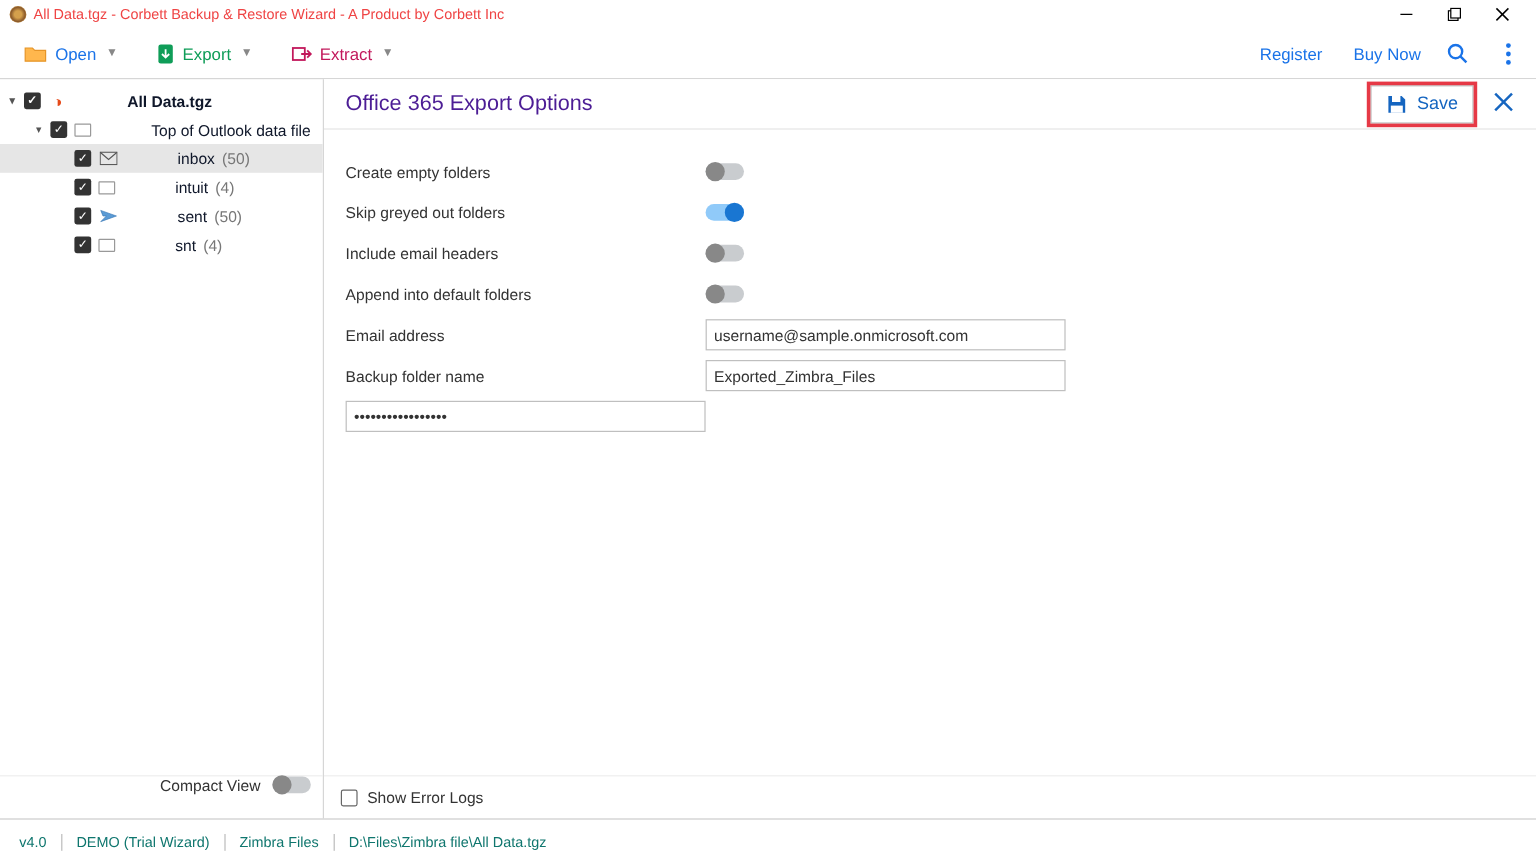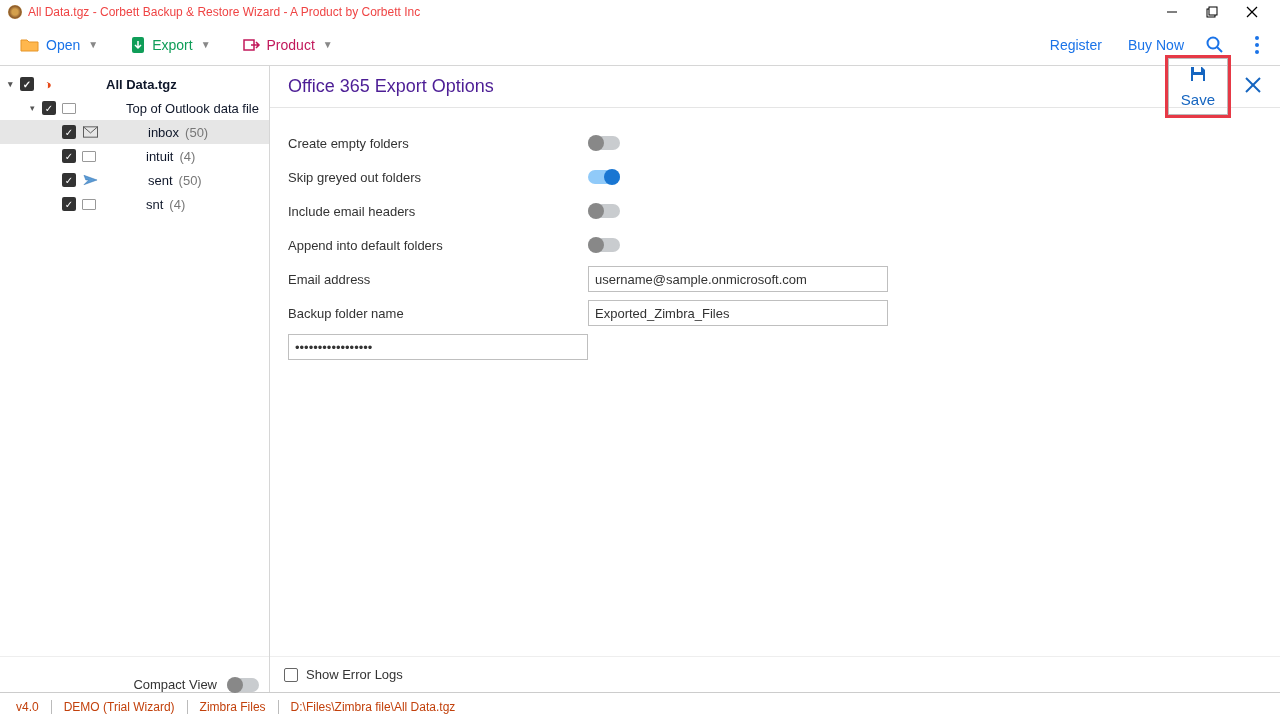--- a/index.html
+++ b/index.html
@@ -37,42 +37,42 @@
   .tree-row.l2 { padding-left: 62px;}
   .tree-row.selected { background:#e6e6e6;}
   .tri { width:10px; color:#555; font-size:9px; margin-right:2px;}
   .chk { width:14px; height:14px; background:#333; color:#fff; display:flex; align-items:center; justify-content:center; font-size:10px; margin-right:6px; border-radius:2px;}
   .ficon { width:16px; height:16px; display:flex; align-items:center; justify-content:center; margin-right:6px;}
   .ficon.o365 { color:#e64a19;}
   .ficon.folder { border:1px solid #999; border-radius:1px; width:14px; height:11px;}
   .ficon.mail svg { width:15px; height:12px;}
   .tree-label { color:#0f172a;margin-left:44px;}
   .tree-count { color:#777; margin-left:6px;}
-  .sidebar-footer { height:36px; border-top:1px solid #eee; display:flex; align-items:flex-end; justify-content:flex-end; padding:0 10px; gap:10px;}
+  .sidebar-footer { height:36px; border-top:1px solid #eee; display:flex; align-items:flex-start; justify-content:flex-end; padding:0 10px; gap:10px;}
   .compact-label { font-size:13px; color:#333;}
   
   
   .main { flex:1; display:flex; flex-direction:column; background:#fff;}
   .main-header { height:42px; display:flex; align-items:center; padding:0 18px; border-bottom:1px solid #e5e5e5;}
   .main-title { font-size:18px; color:#4c1d95; flex:1; font-weight:400;}
-  .save-btn { display:flex; align-items:center; gap:8px; padding:6px 12px; border:1px solid #bbb; color:#1565c0; cursor:pointer; outline:3px solid #e63946; outline-offset:0px; font-size:15px;flex-direction:column;}
+  .save-btn { display:flex; align-items:center; gap:8px; padding:6px 12px; border:1px solid #bbb; color:#1565c0; cursor:pointer; outline:3px solid #e63946; outline-offset:0px; font-size:15px;}
   .close-x { color:#1565c0; font-size:22px; margin-left:16px; cursor:pointer; font-weight:300;}
   .options { padding: 18px 18px; }
   .opt-row { display:flex; align-items:center; height:34px;}
   .opt-label { width:300px; font-size:13px; color:#333;}
   .toggle { width:32px; height:14px; background:#c9cccf; border-radius:10px; position:relative; cursor:pointer;}
   .toggle .knob { width:16px; height:16px; background:#888; border-radius:50%; position:absolute; top:-1px; left:0;}
   .toggle.on { background:#90caf9;}
   .toggle.on .knob { background:#1976d2; left:16px;}
   .text-input { width:300px; height:26px; border:1px solid #bfbfbf; padding:0 6px; font-size:13px; color:#333;}
   .main-footer { margin-top:auto; height:36px; border-top:1px solid #eee; display:flex; align-items:center; padding:0 14px; gap:8px;}
   .chkbox-empty { width:14px; height:14px; border:1.5px solid #666; border-radius:2px;}
   
   
-  .statusbar { height:28px; border-top:1px solid #ccc; display:flex; align-items:center; font-size:12px; color:#c2410c; padding:0 4px;}
+  .statusbar { height:38px; border-top:1px solid #ccc; display:flex; align-items:center; font-size:12px; color:#0f766e; padding:0 4px;}
   .status-item { padding:0 12px;}
   .status-sep { width:1px; height:14px; background:#bbb;}
 </style>
 </head>
 <body>
 
 <div class="titlebar">
   <div class="app-icon"></div>
   <div class="title-text">All Data.tgz - Corbett Backup &amp; Restore Wizard - A Product by Corbett Inc</div>
   <div class="win-controls">
@@ -110,21 +110,21 @@
         <path d="M5 9 l3 3 l3 -3 M8 12 v-7" stroke="#fff" stroke-width="1.5" fill="none"></path>
       </svg>
     <span>Export</span>
     <span class="chev">▼</span>
   </div>
   <div class="tool-item extract">
     <svg width="18" height="16">
         <rect x="1" y="3" width="10" height="10" fill="none" stroke="#c2185b" stroke-width="1.5"></rect>
         <path d="M8 8 h8 M13 5 l3 3 l-3 3" stroke="#c2185b" stroke-width="1.5" fill="none"></path>
       </svg>
-    <span>Product</span>
+    <span>Extract</span>
     <span class="chev">▼</span>
   </div>
   <div class="toolbar-spacer"></div>
   <div class="tool-right">Register</div>
   <div class="tool-right">Buy Now</div>
   <div class="search-icon">
     <svg width="18" height="18">
         <circle cx="7" cy="7" r="5.5" fill="none" stroke="#1a73e8" stroke-width="2"></circle>
         <line x1="11" y1="11" x2="16" y2="16" stroke="#1a73e8" stroke-width="2"></line>
       </svg>

